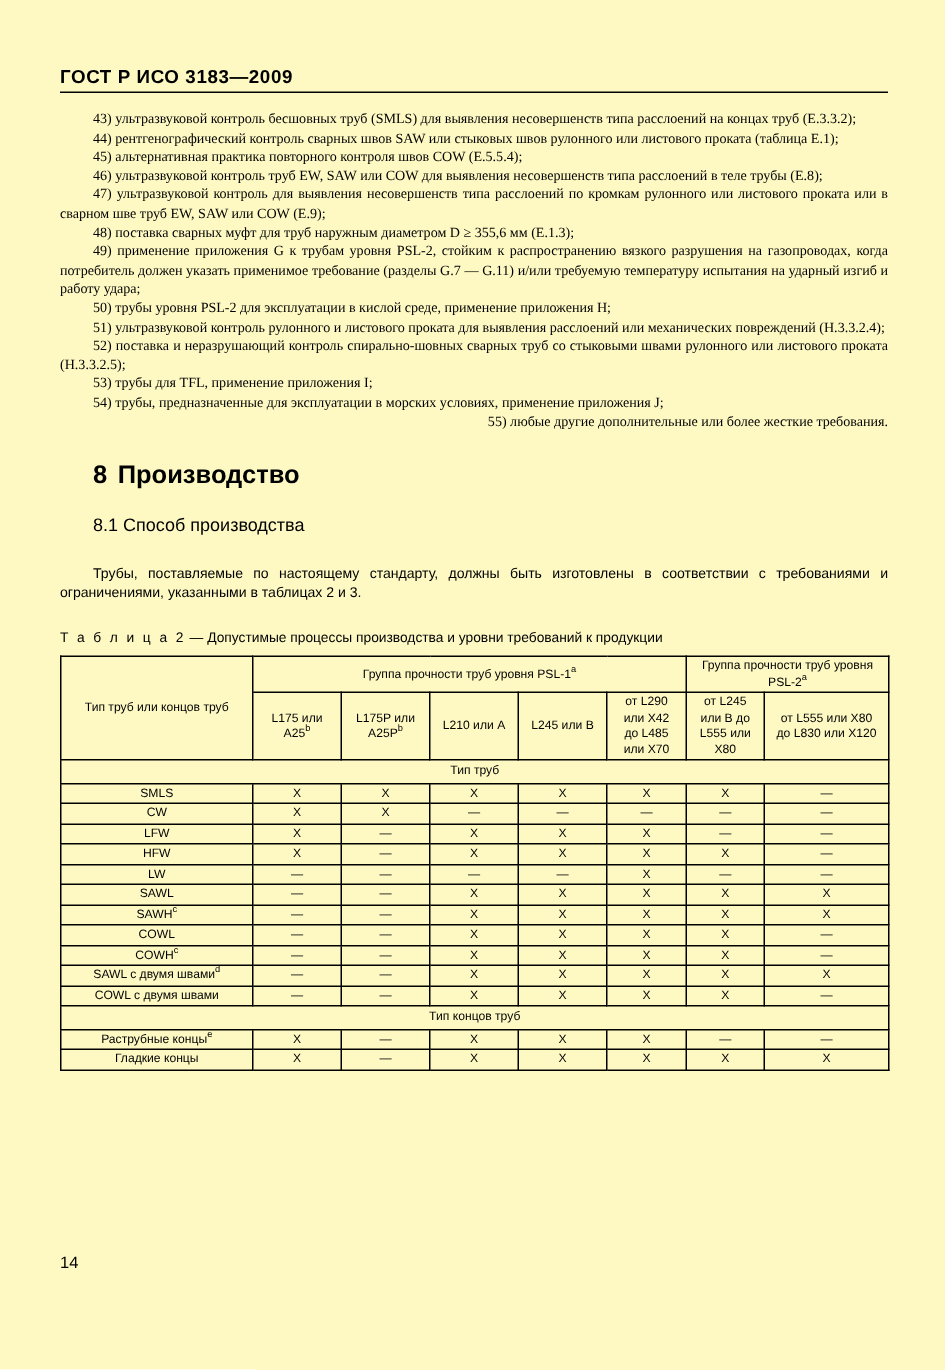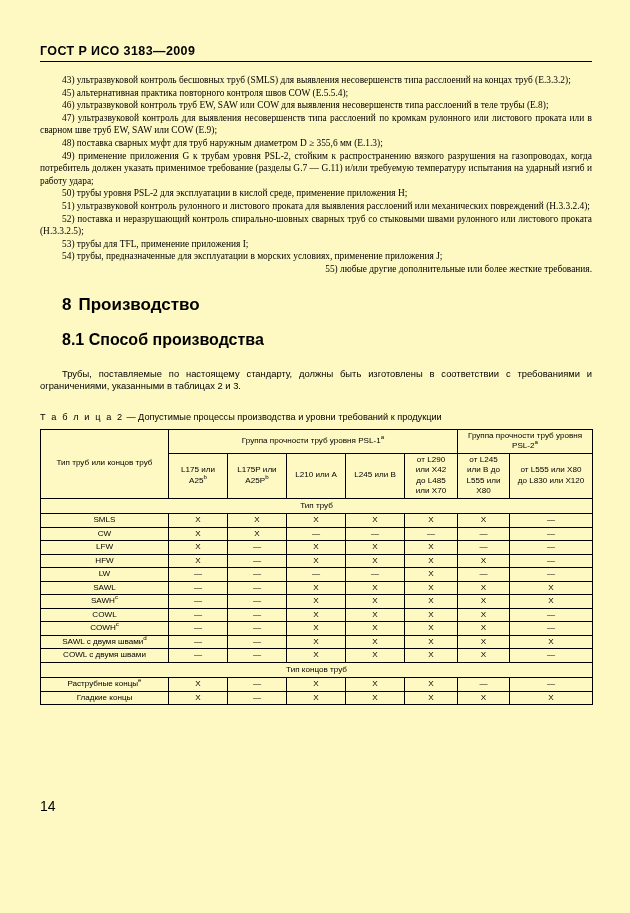--- a/index.html
+++ b/index.html
@@ -52,22 +52,22 @@
   }
   .sec-head {
     font-size: 17px;
     font-weight: bold;
     margin: 19px 0 0 22px;
   }
   .sec-head .num {
     margin-right: 7px;
   }
   .subsec-head {
-    font-size: 16px;
-    font-weight: bold;
+    font-size: 12px;
+    font-weight: normal;
     margin: 16px 0 0 22px;
   }
   .subsec-body {
     margin-top: 19px;
     font-size: 9.4px;
     line-height: 12.6px;
     text-align: justify;
   }
   .subsec-body p {
     margin: 0;
@@ -122,35 +122,36 @@
     border-bottom: 1.4px solid #000;
   }
   sup {
     font-size: 6.2px;
     vertical-align: super;
     line-height: 0;
   }
   .page-number {
     position: absolute;
     left: 40px;
-    top: 798px;
-    font-size: 14px;
+    top: 836px;
+    font-size: 11px;
   }
 </style>
 </head>
 <body>
 
 <div class="page">
 
   <div class="content">
 
     <div class="doc-title">ГОСТ Р ИСО 3183—2009</div>
 
     <div class="body-block">
       <p>43) ультразвуковой контроль бесшовных труб (SMLS) для выявления несовершенств типа расслоений на концах труб (Е.3.3.2);</p>
+      <p>44) рентгенографический контроль сварных швов SAW или стыковых швов рулонного или листового проката (таблица Е.1);</p>
       <p>45) альтернативная практика повторного контроля швов COW (Е.5.5.4);</p>
       <p>46) ультразвуковой контроль труб EW, SAW или COW для выявления несовершенств типа расслоений в теле трубы (Е.8);</p>
       <p>47) ультразвуковой контроль для выявления несовершенств типа расслоений по кромкам рулонного или листового проката или в сварном шве труб EW, SAW или COW (Е.9);</p>
       <p>48) поставка сварных муфт для труб наружным диаметром  D ≥ 355,6 мм (Е.1.3);</p>
       <p>49) применение приложения G к трубам уровня PSL-2, стойким к распространению вязкого разрушения на газопроводах, когда потребитель должен указать применимое требование (разделы G.7 — G.11) и/или требуемую температуру испытания на ударный изгиб и работу удара;</p>
       <p>50) трубы уровня PSL-2 для эксплуатации в кислой среде, применение приложения Н;</p>
       <p>51) ультразвуковой контроль рулонного и листового проката для выявления расслоений или механических повреждений (Н.3.3.2.4);</p>
       <p>52) поставка и неразрушающий контроль спирально-шовных сварных труб со стыковыми швами рулонного или листового проката (Н.3.3.2.5);</p>
       <p>53) трубы для TFL, применение приложения I;</p>
       <p>54) трубы, предназначенные для эксплуатации в морских условиях, применение приложения J;</p>

